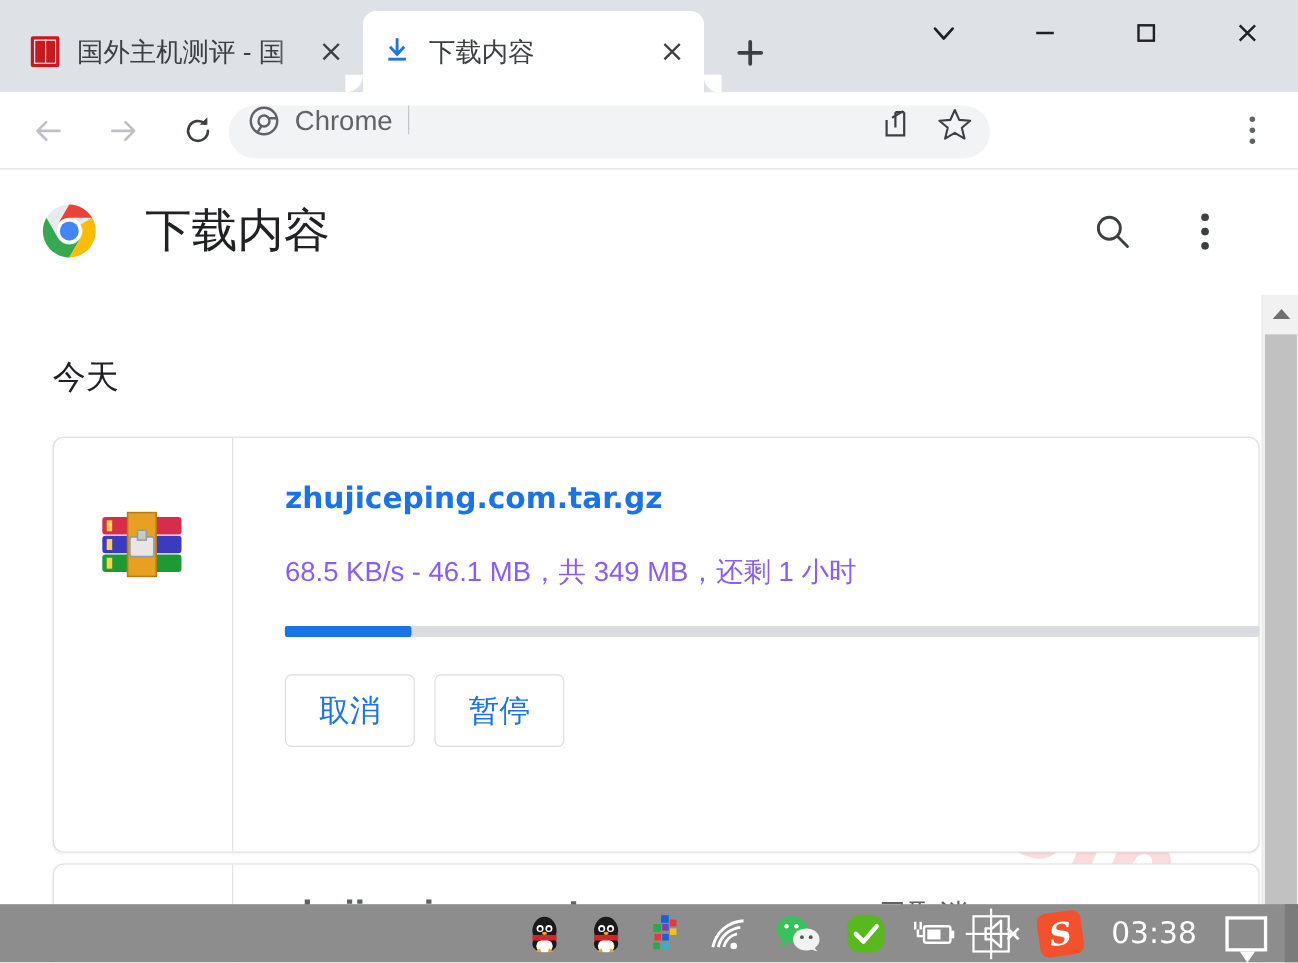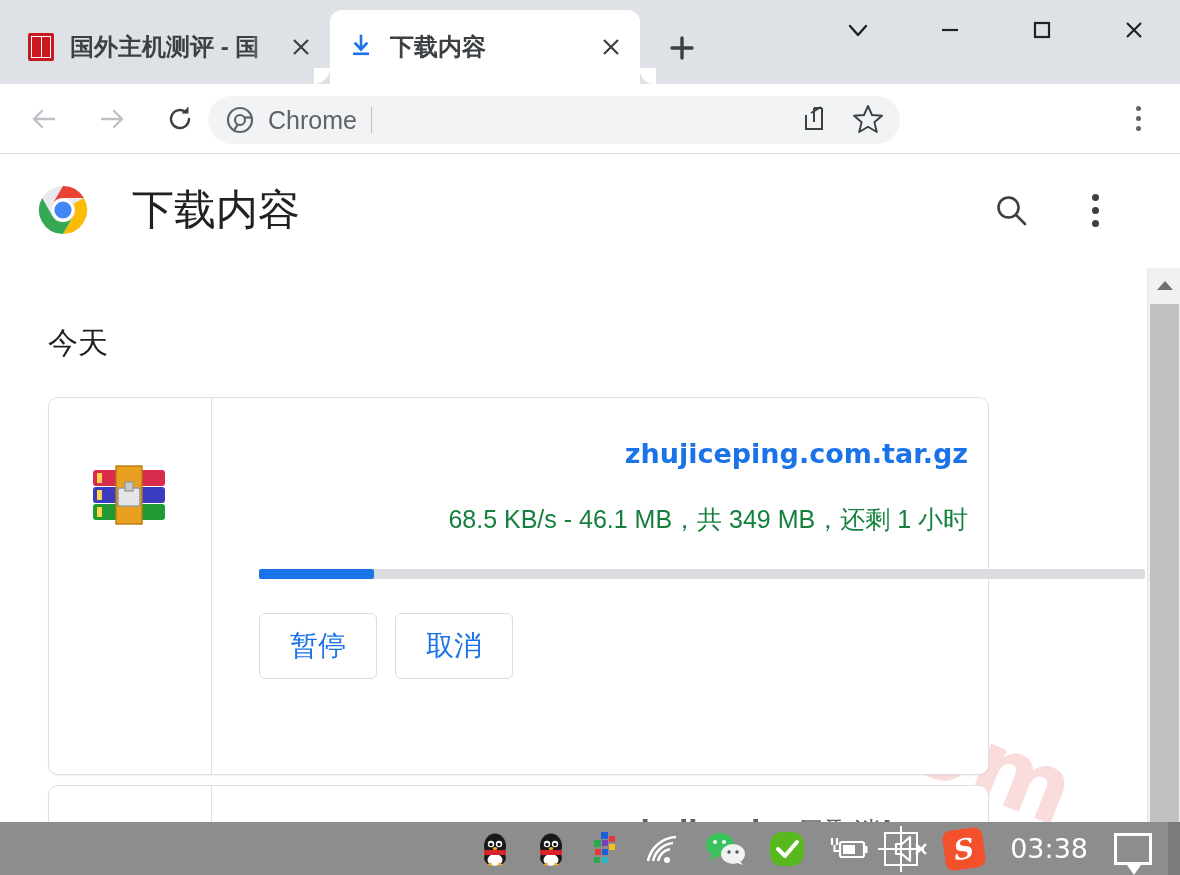--- a/index.html
+++ b/index.html
@@ -12,21 +12,21 @@
   #root { position: relative; width: 1180px; height: 875px; background: #fff; }
 
   
   .tabstrip {
     position: absolute; left: 0; top: 0; width: 1180px; height: 84px;
     background: #dee1e6;
   }
   .tab {
     position: absolute; top: 10px; height: 74px;
     display: flex; align-items: center;
-    border-top-left-radius: 12px; border-top-right-radius: 12px; font-weight: bold;
+    border-top-left-radius: 12px; border-top-right-radius: 12px;
   }
   .tab.inactive { left: 10px; width: 320px; }
   .tab.active {
     left: 330px; width: 310px; background: #fff;
   }
   .tab.active::before, .tab.active::after {
     content: ""; position: absolute; bottom: 0; width: 14px; height: 14px;
     background: #fff;
   }
   .tab.active::before { left: -14px; border-bottom-right-radius: 14px;
@@ -80,21 +80,21 @@
 
   
   .toolbar {
     position: absolute; left: 0; top: 84px; width: 1180px; height: 70px;
     background: #fff; display: flex; align-items: center;
     border-bottom: 1px solid #dadce0;
   }
   .navbtn { width: 56px; height: 56px; display:flex; align-items:center; justify-content:center; cursor:pointer; }
   .omnibox {
     position: absolute; left: 208px; top: 12px; width: 692px; height: 48px;
-    background: #f1f3f4; border-radius: 24px; display: flex; align-items: center;
+    background: #f1f3f4; border-radius: 24px; display: flex; align-items: flex-start;
   }
   .omni-chrome-icon { margin-left: 18px; width: 28px; height: 28px; }
   .omni-brand { margin-left: 14px; font-size: 25px; color: #5f6368; }
   .omni-sep { margin: 0 14px; width: 1px; height: 26px; background: #bdc1c6; }
   .omni-url { font-size: 25px; color: #5f6368; white-space: nowrap; }
   .omni-url b { color: #202124; font-weight: normal; }
   .omni-actions { position: absolute; right: 16px; display: flex; gap: 22px; align-items: center; }
   .menu3 { position: absolute; right: 26px; top: 50%; transform: translateY(-50%); width: 32px; height: 36px;
            display:flex; flex-direction:column; align-items:center; justify-content:center; gap:5px; cursor:pointer; }
   .menu3 span { width: 5px; height: 5px; border-radius: 50%; background: #5f6368; }
@@ -122,38 +122,37 @@
     letter-spacing: 2px; white-space: nowrap; pointer-events: none;
     font-family: "DejaVu Sans", sans-serif;
   }
 
   .section-label {
     position: absolute; left: 48px; top: 168px;
     font-size: 30px; color: #202124;
   }
 
   .card {
-    position: absolute; left: 48px; width: 941px;
+    position: absolute; left: 48px; width: 1097px;
     background: #fff; border: 1px solid #e0e0e0; border-radius: 10px;
     box-shadow: 0 1px 2px rgba(0,0,0,.06);
-    text-align: right;
   }
   .card1 { top: 242px; height: 378px; }
   .card2 { top: 630px; height: 140px; }
   .card-divider { position: absolute; left: 162px; top: 0; bottom: 0; width: 1px; background: #e0e0e0; }
   .file-icon-wrap { position: absolute; left: 32px; top: 48px; width: 96px; height: 96px;
                     display:flex; align-items:center; justify-content:center; }
   .card-body { position: absolute; left: 210px; top: 40px; right: 20px; }
   .file-name {
     font-size: 27px; color: #1a73e8; font-weight: 700; cursor: pointer;
     font-family: "DejaVu Sans", sans-serif;
   }
   .file-url { margin-top: 20px; font-size: 24px; color: #5f6368;
     font-family: "DejaVu Sans", sans-serif; }
-  .file-status { margin-top: 34px; font-size: 25px; color: #15803d; }
+  .file-status { margin-top: 34px; font-size: 25px; color: #8b5cf6; }
   .progress-track {
     margin-top: 33px; width: 886px; height: 10px; background: #dadce0; border-radius: 2px;
   }
   .progress-fill { height: 10px; background: #1a73e8; border-radius: 2px; }
   .btn-row { margin-top: 34px; display: flex; gap: 18px; }
   .btn {
     min-width: 118px; height: 66px; border: 1px solid #dadce0; border-radius: 6px;
     background: #fff; color: #1a73e8; font-size: 28px; cursor: pointer;
     display: flex; align-items: center; justify-content: center;
     font-family: "Liberation Sans", "DejaVu Sans", sans-serif;
@@ -363,22 +362,22 @@
           <rect x="42" y="34" width="8" height="9" fill="#c9c9c9" stroke="#9a9a9a" stroke-width="1.4"></rect>
         </svg>
       </div>
       <div class="card-body">
         <div class="file-name">zhujiceping.com.tar.gz</div>
         <div class="file-status">68.5 KB/s - 46.1 MB，共 349 MB，还剩 1 小时</div>
         <div class="progress-track">
           <div class="progress-fill" id="pfill" style="width: 13%;"></div>
         </div>
         <div class="btn-row">
+          <div class="btn">取消</div>
           <div class="btn">暂停</div>
-          <div class="btn">取消</div>
         </div>
       </div>
     </div>
 
     <div class="card card2">
       <div class="card-divider"></div>
       <div class="card2-body">
         <div class="c2-name">zhujiceping.com.tar.gz</div>
         <div class="c2-status">已取消</div>
       </div>

